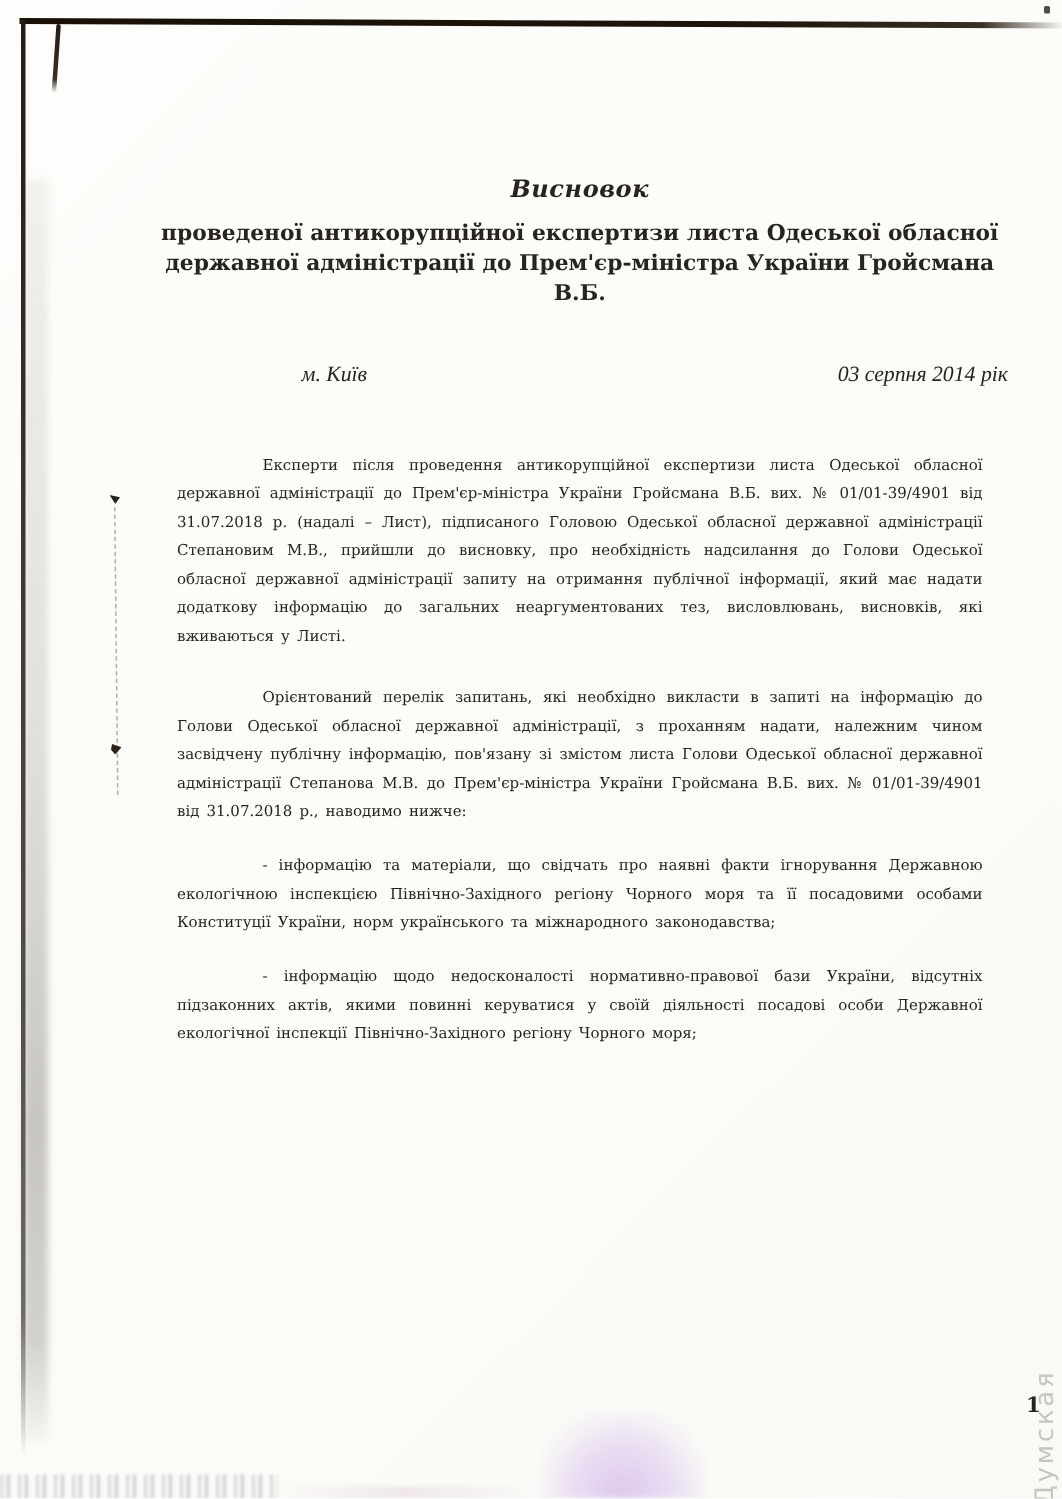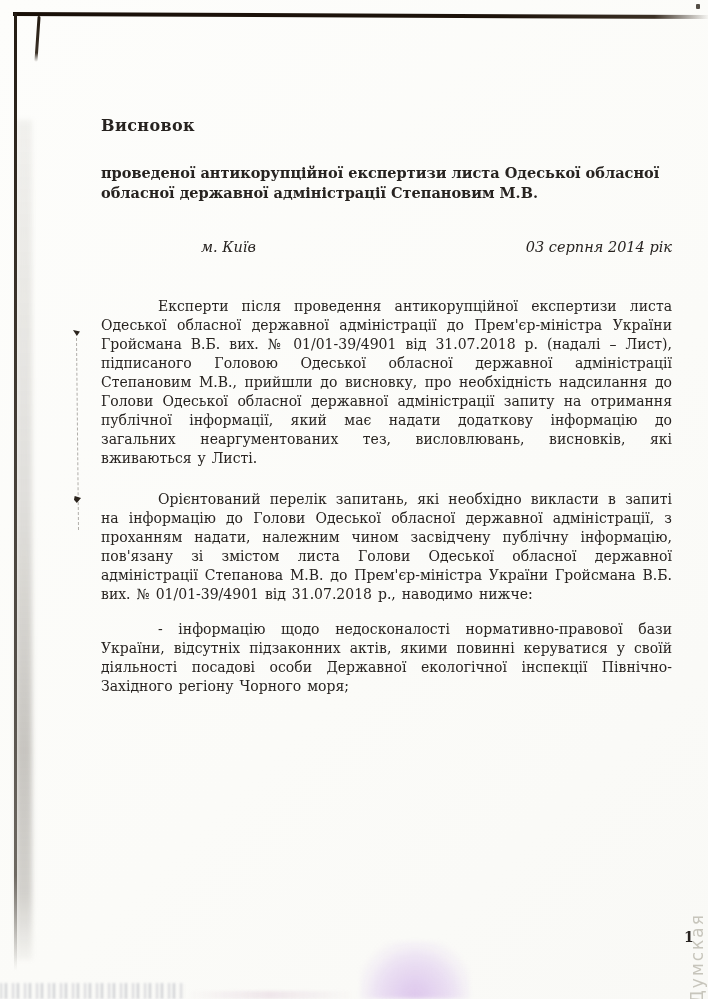--- a/index.html
+++ b/index.html
@@ -129,44 +129,47 @@
   
   .content {
     position: absolute;
     left: 0; top: 0;
     width: 708px;
     padding: 0 36px 0 101px;
     box-sizing: border-box;
   }
   .doc-title {
     margin: 116px 0 0 0;
-    text-align: left;
+    text-align: center;
     font-size: 16px;
     font-weight: bold;
     letter-spacing: 0.4px;
+    font-style: italic;
   }
   .doc-subtitle {
-    margin-top: 28px;
+    margin-top: 11px;
+    text-align: center;
     font-size: 14.5px;
     font-weight: bold;
     line-height: 20px;
   }
   .place-date-row {
     margin-top: 36px;
     display: flex;
     justify-content: space-between;
     align-items: center;
     font-size: 14.5px;
     font-style: italic;
+    font-family: Liberation Serif, serif;
   }
   .place-date-row .place { margin-left: 100px; }
   .para {
-    margin: 0;
+    margin: 17px;
     margin-top: 22px;
-    font-size: 14px;
+    font-size: 10px;
     line-height: 19px;
     text-align: justify;
     text-indent: 57px;
     word-spacing: 1.5px;
   }
   .para.first { margin-top: 42px; }
   .para.bullet { margin-top: 16px; }
   .page-number {
     position: absolute;
     left: 684px; top: 929px;
@@ -192,30 +195,31 @@
   <div class="smudge-purple"></div>
 
   <div class="watermark">Думская</div>
 
   <div class="content">
 
     <h1 class="doc-title">Висновок</h1>
 
     <div class="doc-subtitle">
       <div>проведеної антикорупційної експертизи листа Одеської обласної</div>
-      <div>обласної державної адміністрації Степановим М.В.</div>
+      <div>державної адміністрації до Прем'єр-міністра України Гройсмана В.Б.</div>
     </div>
 
     <div class="place-date-row">
       <span class="place">м. Київ</span>
       <span class="date">03 серпня 2014 рік</span>
     </div>
 
     <p class="para first">Експерти після проведення антикорупційної експертизи листа Одеської обласної державної адміністрації до Прем'єр-міністра України Гройсмана В.Б. вих. № 01/01-39/4901 від 31.07.2018 р. (надалі – Лист), підписаного Головою Одеської обласної державної адміністрації Степановим М.В., прийшли до висновку, про необхідність надсилання до Голови Одеської обласної державної адміністрації запиту на отримання публічної інформації, який має надати додаткову інформацію до загальних неаргументованих тез, висловлювань, висновків, які вживаються у Листі.</p>
     <p class="para">Орієнтований перелік запитань, які необхідно викласти в запиті на інформацію до Голови Одеської обласної державної адміністрації, з проханням надати, належним чином засвідчену публічну інформацію, пов'язану зі змістом листа Голови Одеської обласної державної адміністрації Степанова М.В. до Прем'єр-міністра України Гройсмана В.Б. вих. № 01/01-39/4901 від 31.07.2018 р., наводимо нижче:</p>
 
+    <p class="para bullet">- інформацію та матеріали, що свідчать про наявні факти ігнорування Державною екологічною інспекцією Північно-Західного регіону Чорного моря та її посадовими особами Конституції України, норм українського та міжнародного законодавства;</p>
     <p class="para bullet">- інформацію щодо недосконалості нормативно-правової бази України, відсутніх підзаконних актів, якими повинні керуватися у своїй діяльності посадові особи Державної екологічної інспекції Північно-Західного регіону Чорного моря;</p>
 
   </div>
 
   <div class="page-number">1</div>
 
 </div>
 
 </body></html>

